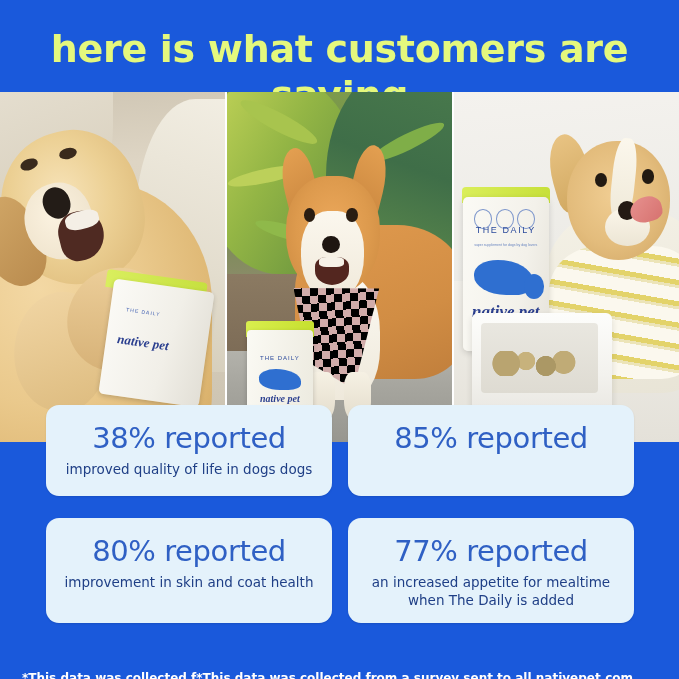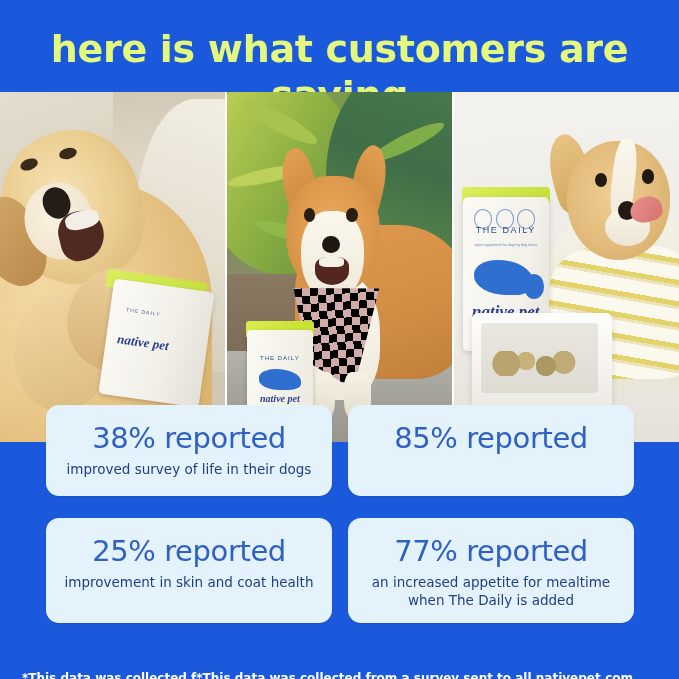--- a/index.html
+++ b/index.html
@@ -491,29 +491,29 @@
       <div class="bowl-in"></div>
       <div class="kibble"></div>
     </div>
 
   </div>
 
   <div class="cards">
 
     <div class="card">
       <div class="card-stat">38% reported</div>
-      <div class="card-desc">improved survey of life in their dogs</div>
+      <div class="card-desc">improved quality of life in dogs dogs</div>
     </div>
 
     <div class="card">
       <div class="card-stat">85% reported</div>
     </div>
 
     <div class="card">
-      <div class="card-stat">25% reported</div>
+      <div class="card-stat">80% reported</div>
       <div class="card-desc">improvement in skin and coat health</div>
     </div>
 
     <div class="card tall">
       <div class="card-stat">77% reported</div>
       <div class="card-desc">an increased appetite for mealtime when The Daily is added</div>
     </div>
 
   </div>
 

